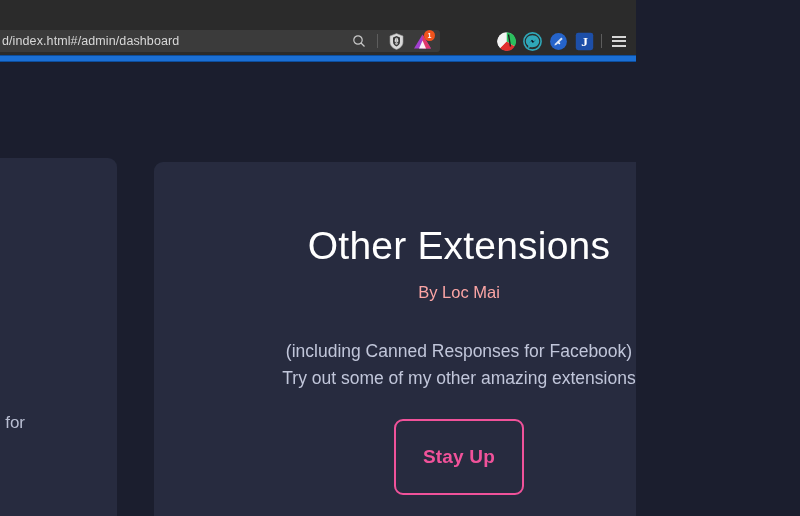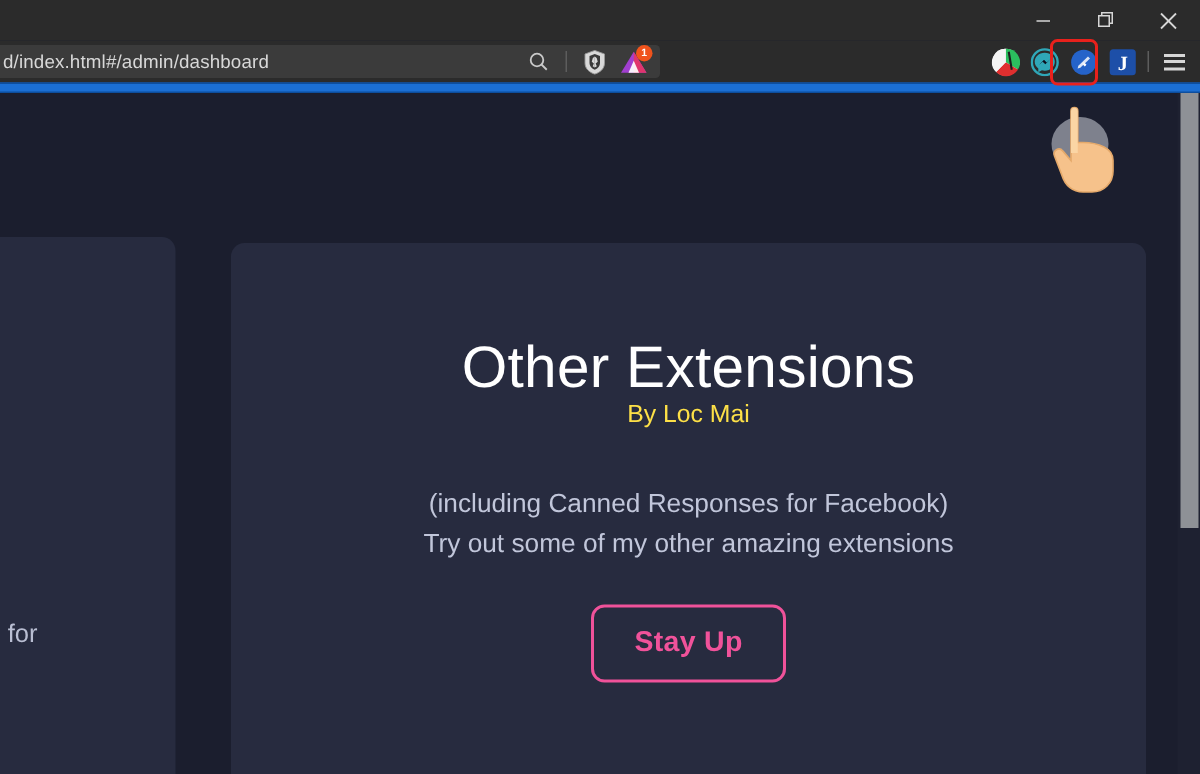--- a/index.html
+++ b/index.html
@@ -2,21 +2,21 @@
 <html><head>
 <meta charset="utf-8">
 <style>
   * { box-sizing: border-box; margin: 0; padding: 0; }
   html, body {
     width: 800px; height: 516px;
     overflow: hidden;
     font-family: "Liberation Sans", sans-serif;
     background: #1b1e2e;
   }
-  #root { position: relative; width: 800px; height: 516px; overflow: hidden; }
+  #root { position: relative; width: 636px; height: 516px; overflow: hidden; }
 
   
   .chrome-titlebar {
     position: absolute; left: 0; top: 0; width: 800px; height: 27px;
     background: #2b2b2b;
     display: flex; align-items: center; justify-content: flex-end;
   }
   .winbtn {
     width: 42px; height: 27px;
     display: flex; align-items: center; justify-content: center;
@@ -136,41 +136,42 @@
   }
   .card-title {
     font-size: 39px;
     color: #ffffff;
     font-weight: 400;
     letter-spacing: .2px;
     line-height: 1.05;
     margin-top: 22px;
   }
   .card-author {
+    margin-top: 16px;
     font-size: 16.5px;
-    color: #fde047;
+    color: #fca5a5;
     font-weight: 400;
   }
   .card-desc {
     margin-top: 36px;
     font-size: 17.5px;
     line-height: 1.52;
     color: #c1c6da;
   }
   .card-actions {
     margin-top: 28px;
     display: flex; align-items: center; justify-content: center; gap: 22px;
   }
   .btn {
     background: transparent;
     border-width: 2px; border-style: solid;
     border-radius: 9px;
     font-size: 19px;
     font-weight: bold;
-    padding: 13px 27px;
+    padding: 25px 27px;
     cursor: pointer;
     font-family: "Liberation Sans", sans-serif;
     letter-spacing: .2px;
     white-space: nowrap;
   }
   .btn-stay { color: #f0529a; border-color: #f0529a; }
   .btn-share { color: #16dba0; border-color: #16dba0; }
 
   
   .hand-cursor {

